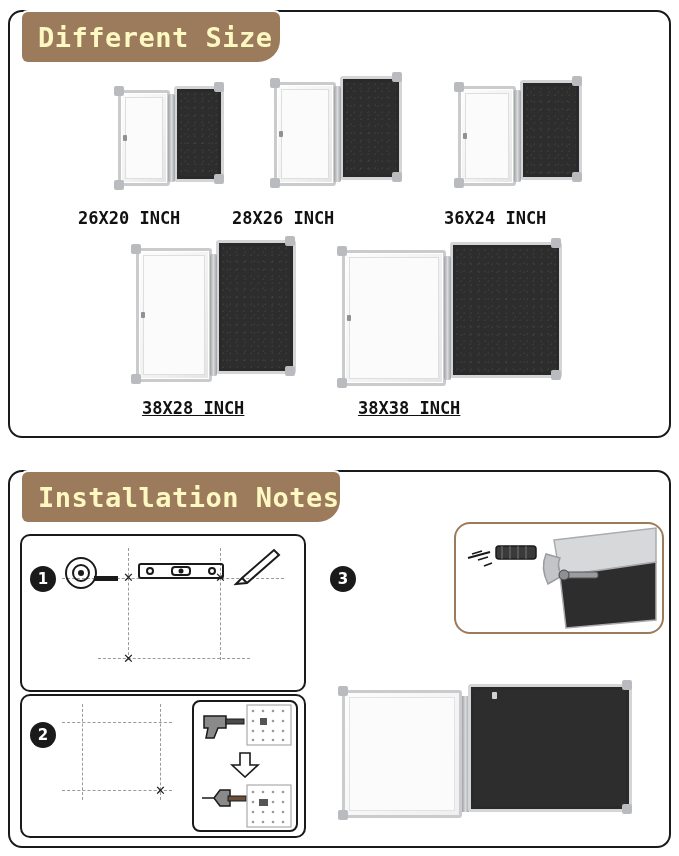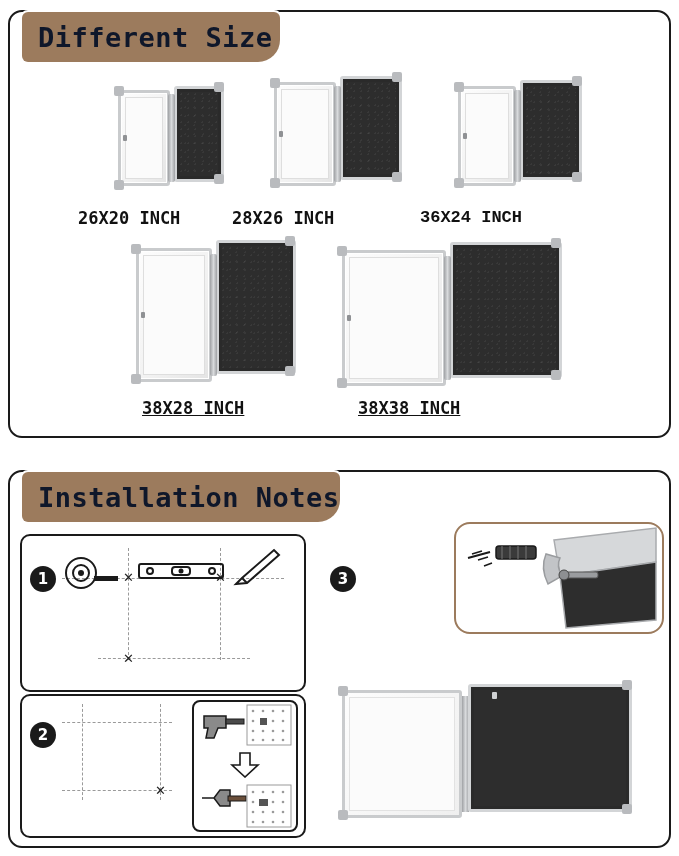--- a/index.html
+++ b/index.html
@@ -32,21 +32,21 @@
     background: #9c7b5d;
     border-radius: 6px 6px 22px 6px;
     display: flex;
     align-items: center;
     padding: 0 18px 0 16px;
     box-shadow: 0 0 0 2px #ffffff;
   }
   .title-pill span {
     font-family: "DejaVu Sans Mono", monospace;
     font-weight: bold;
-    color: #0f172a;
+    color: #fef9c3;
     font-size: 27px;
     letter-spacing: 0.5px;
     white-space: nowrap;
   }
   #title-size { left: 22px; top: 12px; width: 258px; height: 50px; }
   #title-install { left: 22px; top: 472px; width: 318px; height: 50px; }
 
   
   .board {
     position: absolute;
@@ -237,21 +237,21 @@
       <div class="hinge" style="left:64px; top:10px; height:92px;"></div>
       <div class="body" style="left:70px; top:0px; width:62px; height:100px;">
         <div class="felt"></div>
       </div>
       <div class="corner" style="left:4px; top:2px;"></div>
       <div class="corner" style="left:4px; top:98px;"></div>
       <div class="corner" style="left:122px; top:-4px;"></div>
       <div class="corner" style="left:122px; top:92px;"></div>
     </div>
   </div>
-  <div class="board-label" style="left:420px; top:208px; width:176px;font-family:Liberation Mono, monospace;">36X24 INCH</div>
+  <div class="board-label" style="left:444px; top:208px; width:176px;">36X24 INCH</div>
 
   <div class="board" style="left:126px; top:240px; width:170px; height:148px;">
     <div class="wrap">
       <div class="door" style="left:10px; top:8px; width:76px; height:134px;">
         <div class="inner"></div>
         <div class="lock"></div>
       </div>
       <div class="hinge" style="left:84px; top:14px; height:122px;"></div>
       <div class="body" style="left:90px; top:0px; width:80px; height:134px;">
         <div class="felt"></div>

